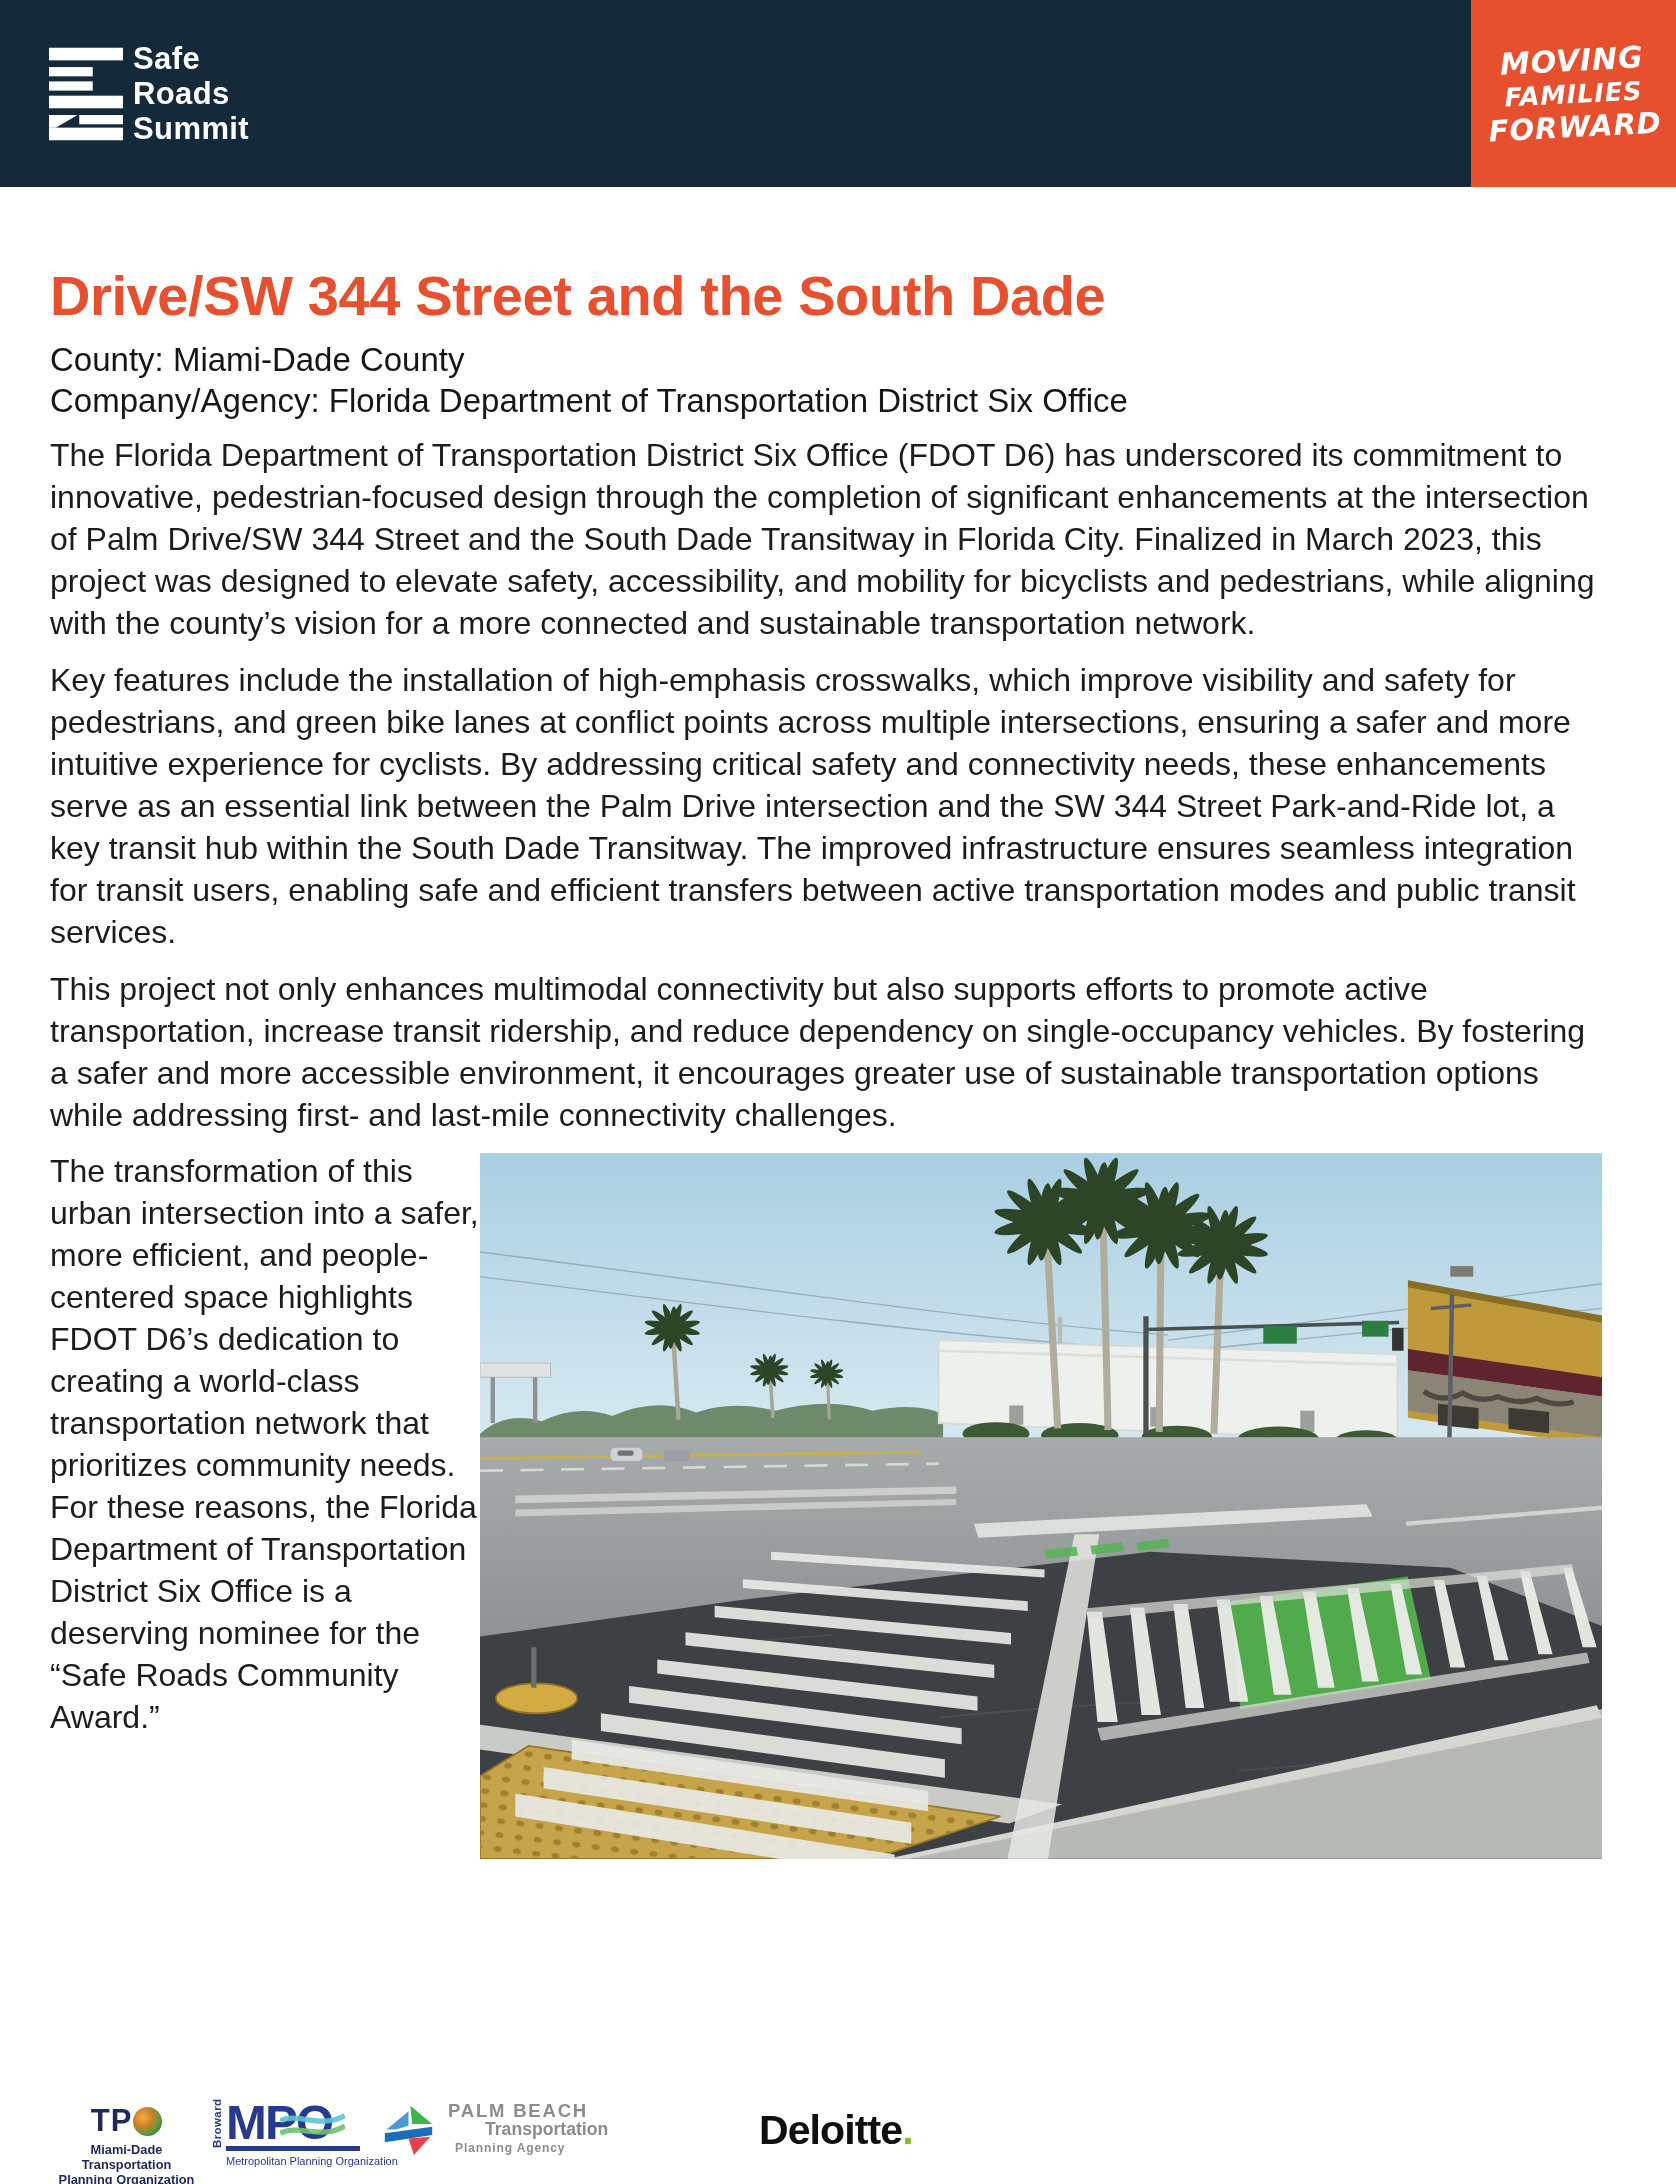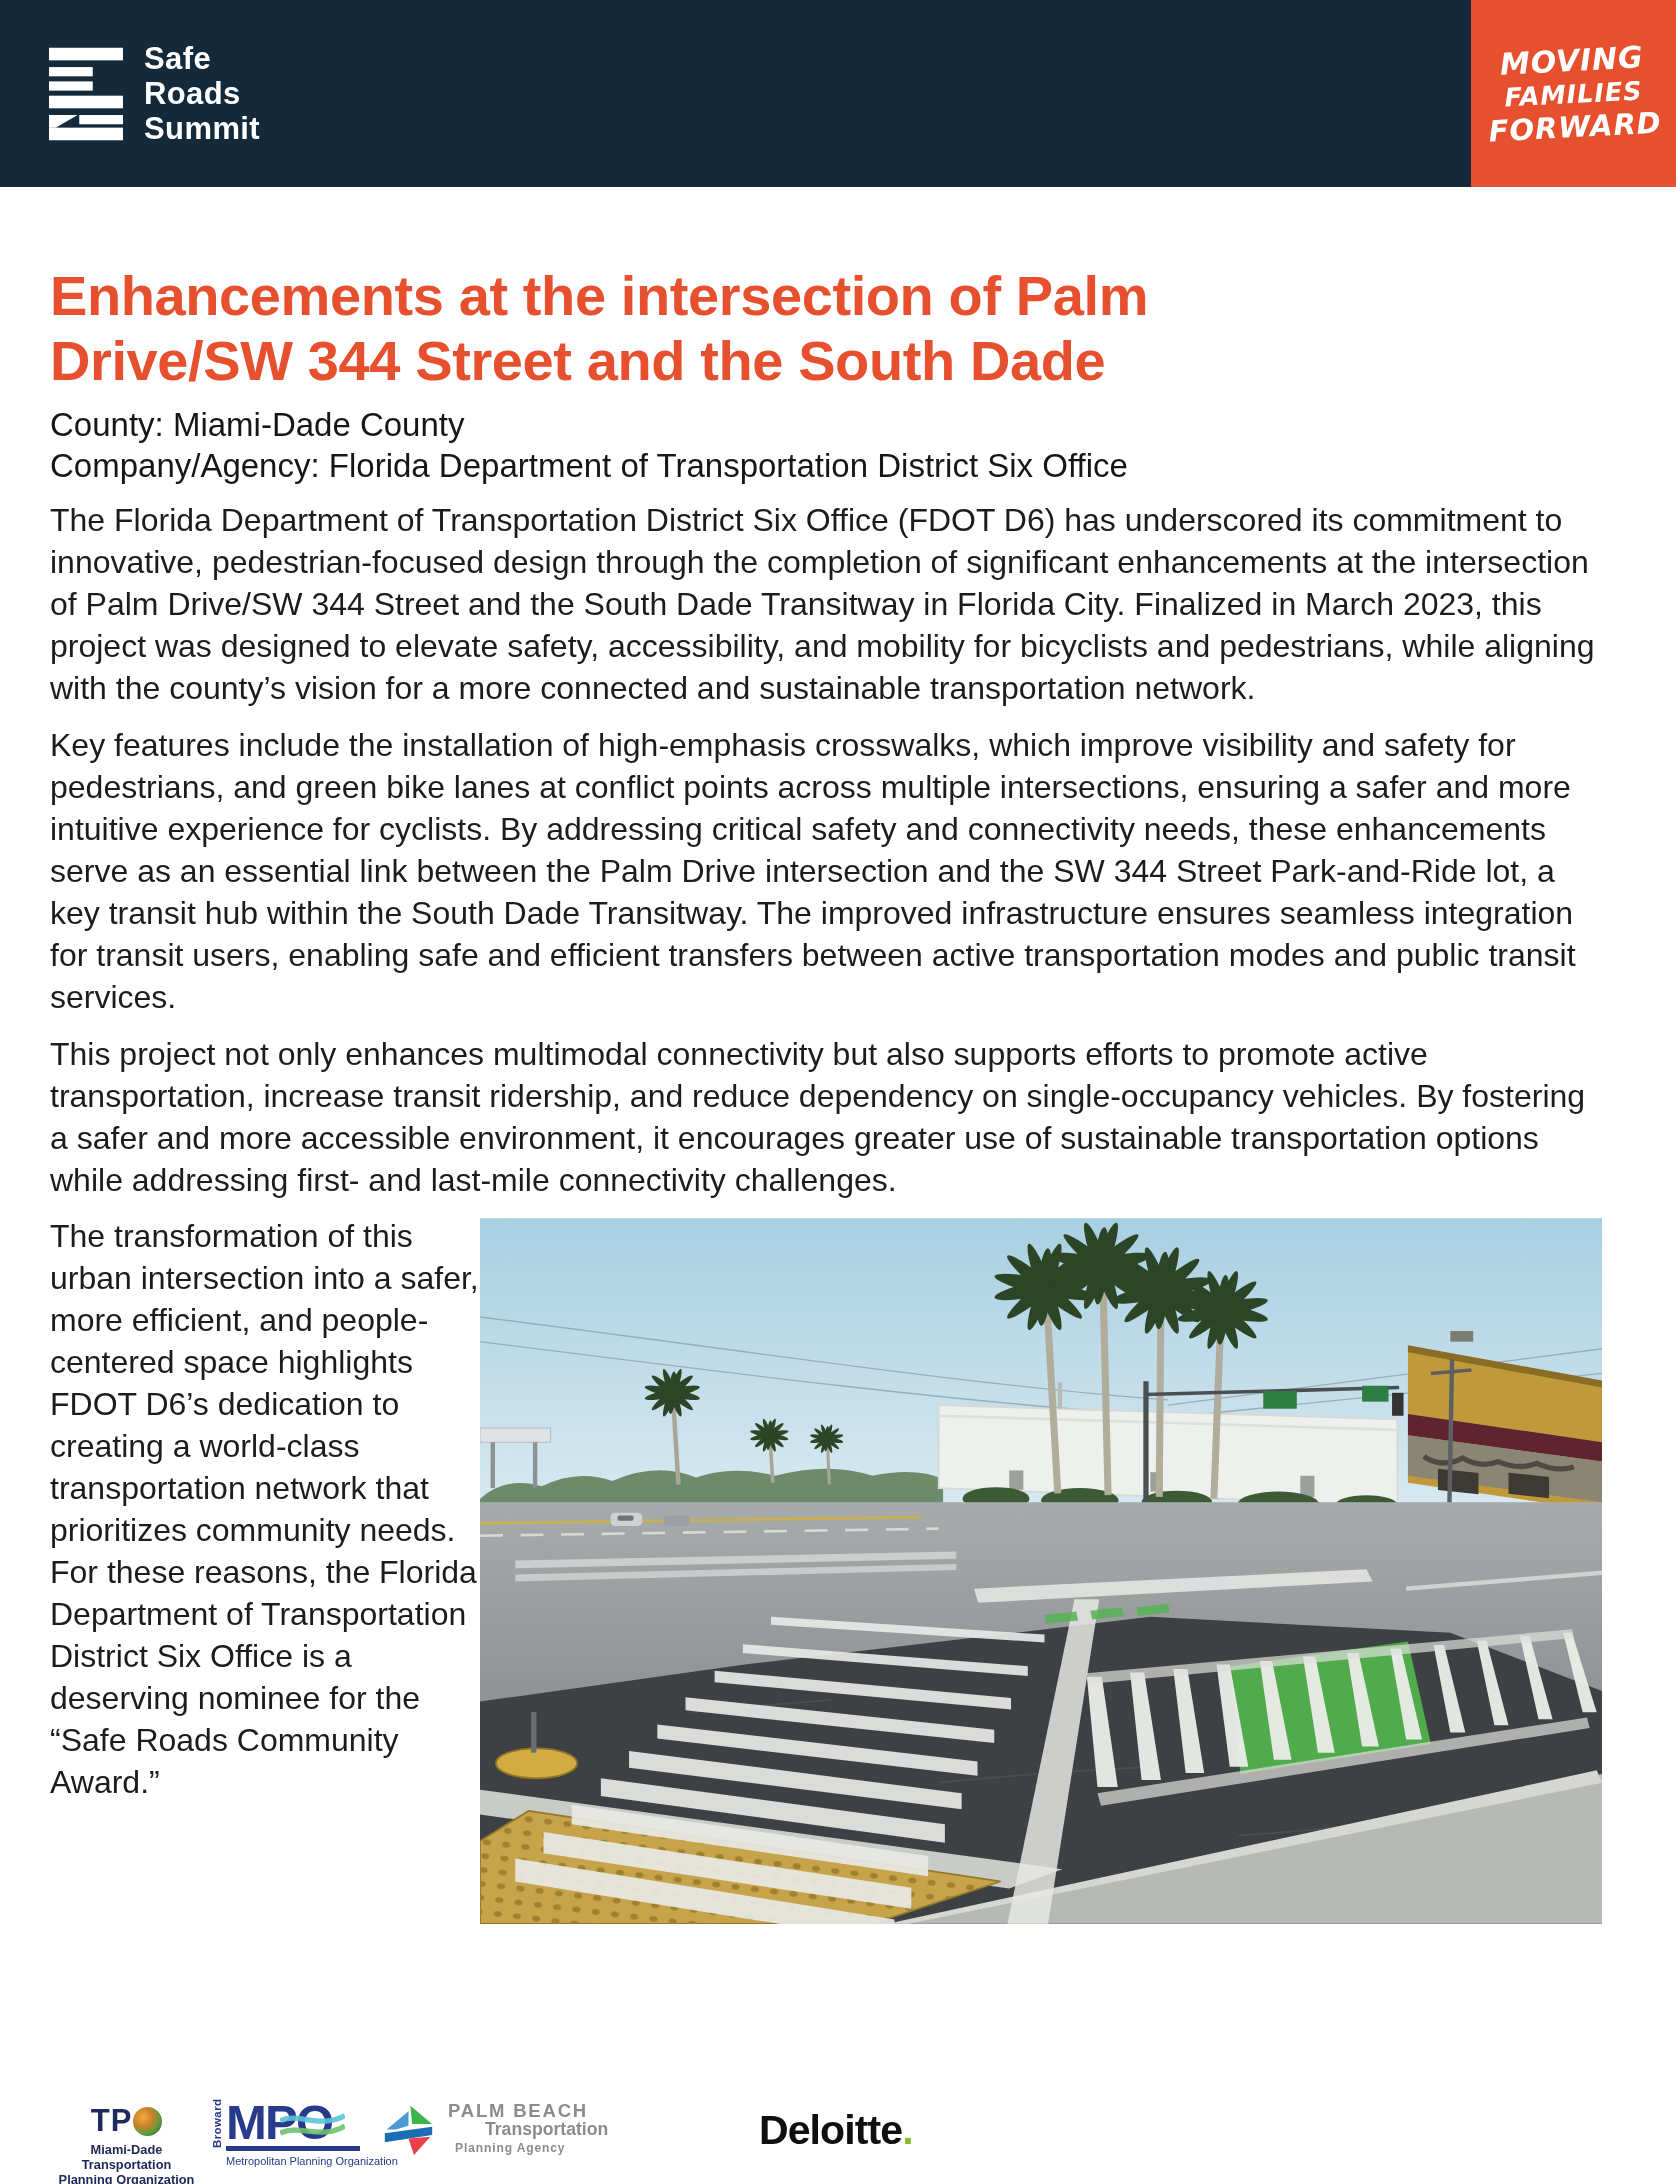--- a/index.html
+++ b/index.html
@@ -4,21 +4,21 @@
 <style>
   * { margin:0; padding:0; box-sizing:border-box; }
   html,body { background:#ffffff; }
   body {
     width:1676px; height:2184px; position:relative; overflow:hidden;
     font-family:"Liberation Sans", sans-serif; color:#161616;
   }
 
   
   .header { position:relative; height:187px; background:#142a3b; }
-  .brand { position:absolute; left:49px; top:41px; display:flex; align-items:center; gap:21px; }
+  .brand { position:absolute; left:49px; top:41px; display:flex; align-items:center; gap:10px; }
   .brand-icon svg { display:block; }
   .brand-icon svg * { fill:#ffffff; }
   .brand-text { color:#ffffff; font-weight:bold; font-size:31px; line-height:35px; letter-spacing:0.4px; }
   .banner {
     position:absolute; right:0; top:0; width:205px; height:187px; background:#e6502e;
     display:flex; flex-direction:column; align-items:center; justify-content:center;
     color:#ffffff; font-family:"DejaVu Sans", sans-serif; font-weight:bold; font-style:italic;
     transform-origin:center;
   }
   .banner-inner { transform:rotate(-3deg); text-align:center; }
@@ -93,21 +93,20 @@
     <div class="banner-inner">
       <div class="banner-line1">MOVING</div>
       <div class="banner-line2">FAMILIES</div>
       <div class="banner-line3">FORWARD</div>
     </div>
   </div>
 </div>
 
 <div class="content">
   <div class="title">
-    <div>Enhancements at the intersection of Palm</div>
     <div>Drive/SW 344 Street and the South Dade</div>
   </div>
 
   <div class="meta">
     <div>County: Miami-Dade County</div>
     <div>Company/Agency: Florida Department of Transportation District Six Office</div>
   </div>
 
   <p class="body-par">The Florida Department of Transportation District Six Office (FDOT D6) has underscored its commitment to innovative, pedestrian-focused design through the completion of significant enhancements at the intersection of Palm Drive/SW 344 Street and the South Dade Transitway in Florida City. Finalized in March 2023, this project was designed to elevate safety, accessibility, and mobility for bicyclists and pedestrians, while aligning with the county’s vision for a more connected and sustainable transportation network.</p>
   <p class="body-par">Key features include the installation of high-emphasis crosswalks, which improve visibility and safety for pedestrians, and green bike lanes at conflict points across multiple intersections, ensuring a safer and more intuitive experience for cyclists. By addressing critical safety and connectivity needs, these enhancements serve as an essential link between the Palm Drive intersection and the SW 344 Street Park-and-Ride lot, a key transit hub within the South Dade Transitway. The improved infrastructure ensures seamless integration for transit users, enabling safe and efficient transfers between active transportation modes and public transit services.</p>

